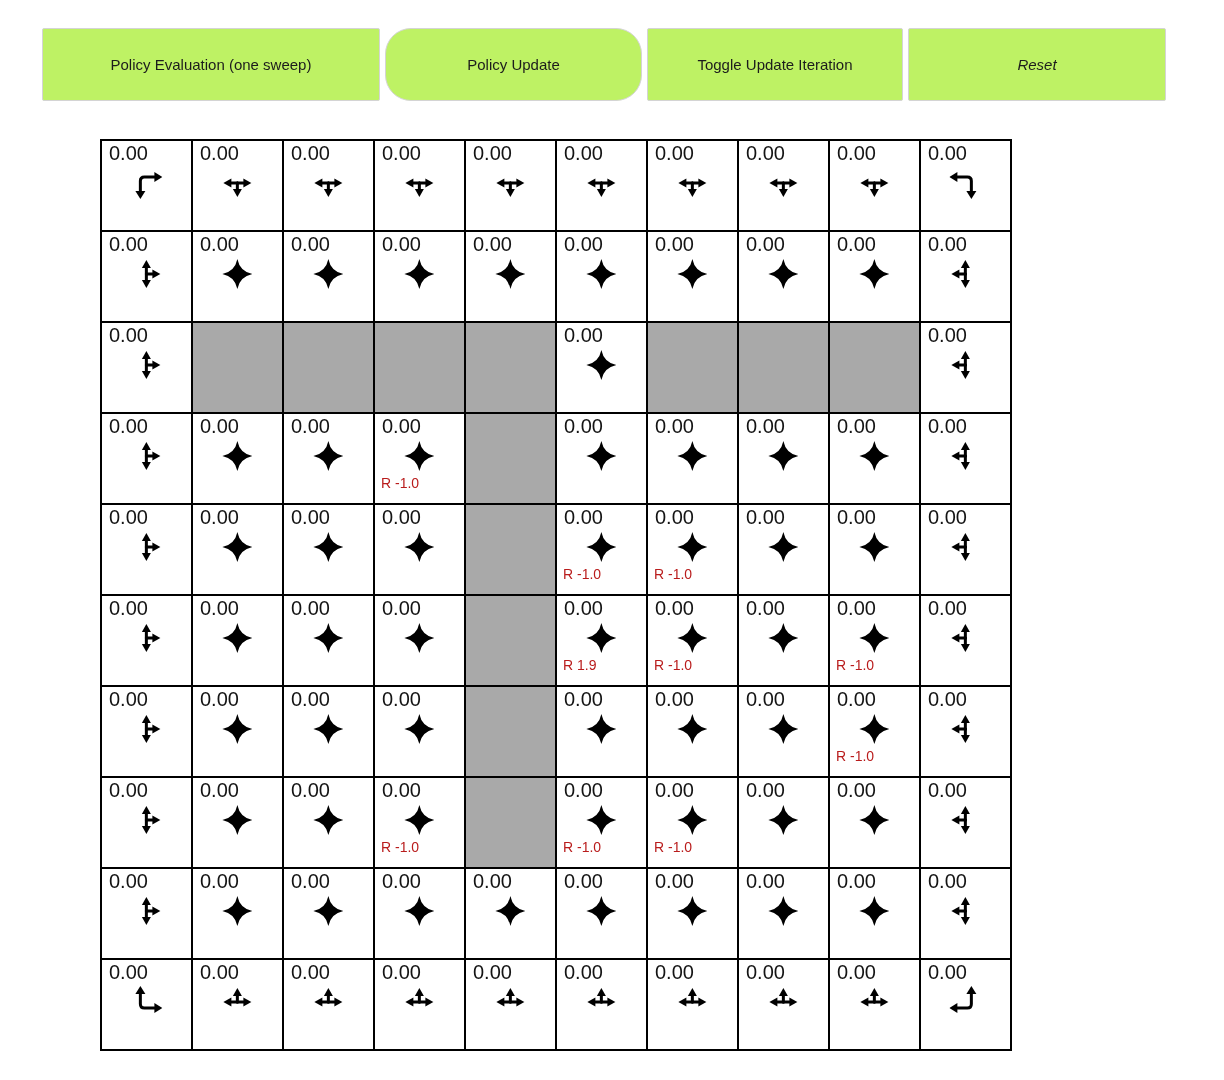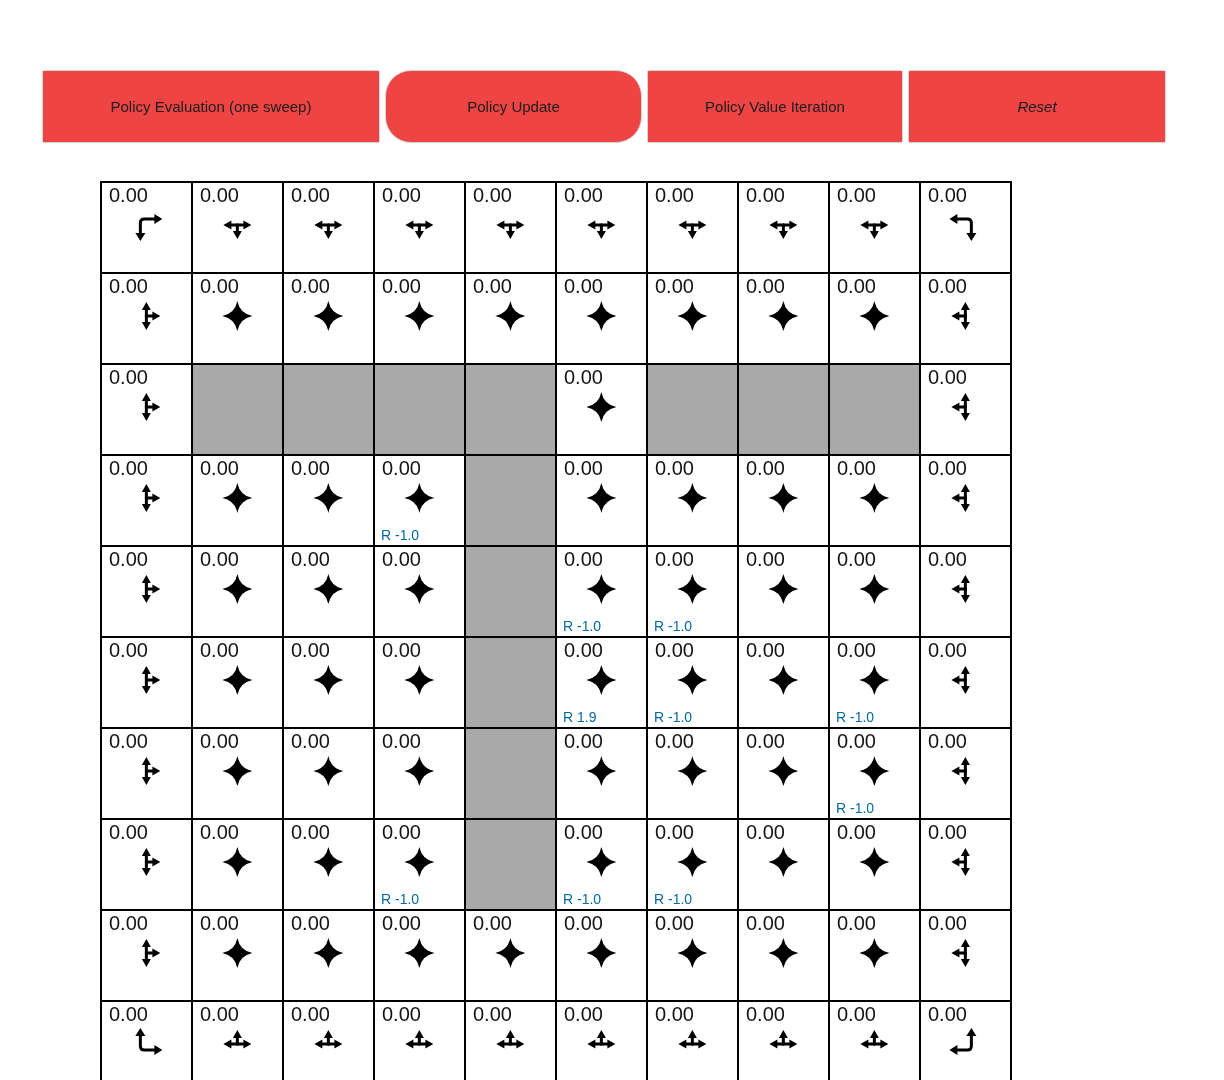--- a/index.html
+++ b/index.html
@@ -1,42 +1,42 @@
 <!DOCTYPE html>
 <html><head>
 <meta charset="utf-8">
 <style>
   html,body{margin:0;padding:0;background:#ffffff;}
   body{width:1224px;height:1080px;overflow:hidden;font-family:"Liberation Sans",sans-serif;}
 
   .toolbar{display:flex;gap:5px;margin:28px 0 0 42px;}
-  .btn{height:73px;background:#ef4444;border:1px solid #d4d4d4;border-radius:2px;
+  .btn{height:73px;background:#bef264;border:1px solid #d4d4d4;border-radius:2px;
        font-size:15px;color:#1c1c1c;font-family:"Liberation Sans",sans-serif;cursor:pointer;
-       display:flex;align-items:center;justify-content:center;margin-top:42px;}
+       display:flex;align-items:center;justify-content:center;}
   .btn:nth-child(1){width:338px;}
   .btn:nth-child(2){width:257px;border-radius:26px;}
   .btn:nth-child(3){width:256px;}
   .btn:nth-child(4){width:258px;font-style:italic;}
 
   .grid{margin:38px 0 0 100px;display:grid;grid-template-columns:repeat(10,91px);
         grid-auto-rows:91px;border:1px solid #000;width:fit-content;background:#fff;}
   .cell{border:1px solid #000;position:relative;background:#ffffff;box-sizing:border-box;}
   .cell.wall{background:#a9a9a9;}
   .val{position:absolute;top:1px;left:7px;font-size:20px;color:#141414;}
   .arrows{position:absolute;top:26px;left:50%;transform:translateX(-52%);width:32px;height:32px;}
   .arrows svg{display:block;}
-  .reward{position:absolute;bottom:2px;left:6px;font-size:14px;color:#0369a1;}
+  .reward{position:absolute;bottom:12px;left:6px;font-size:14px;color:#b91c1c;}
 </style>
 </head>
 <body>
 
 <div class="toolbar">
   <button class="btn">Policy Evaluation (one sweep)</button>
   <button class="btn">Policy Update</button>
-  <button class="btn">Policy Value Iteration</button>
+  <button class="btn">Toggle Update Iteration</button>
   <button class="btn">Reset</button>
 </div>
 
 <div class="grid">
     <div class="cell">
       <div class="val">0.00</div>
       <div class="arrows">
         <svg width="32" height="32" viewBox="0 0 32 32">
           <path d="M24 10 H14 Q10 10 10 14 V24" fill="none" stroke="#000000" stroke-width="3" stroke-linecap="round" stroke-linejoin="round"></path>
           <polygon points="32,10 24,5 24,15" fill="#000000"></polygon>

